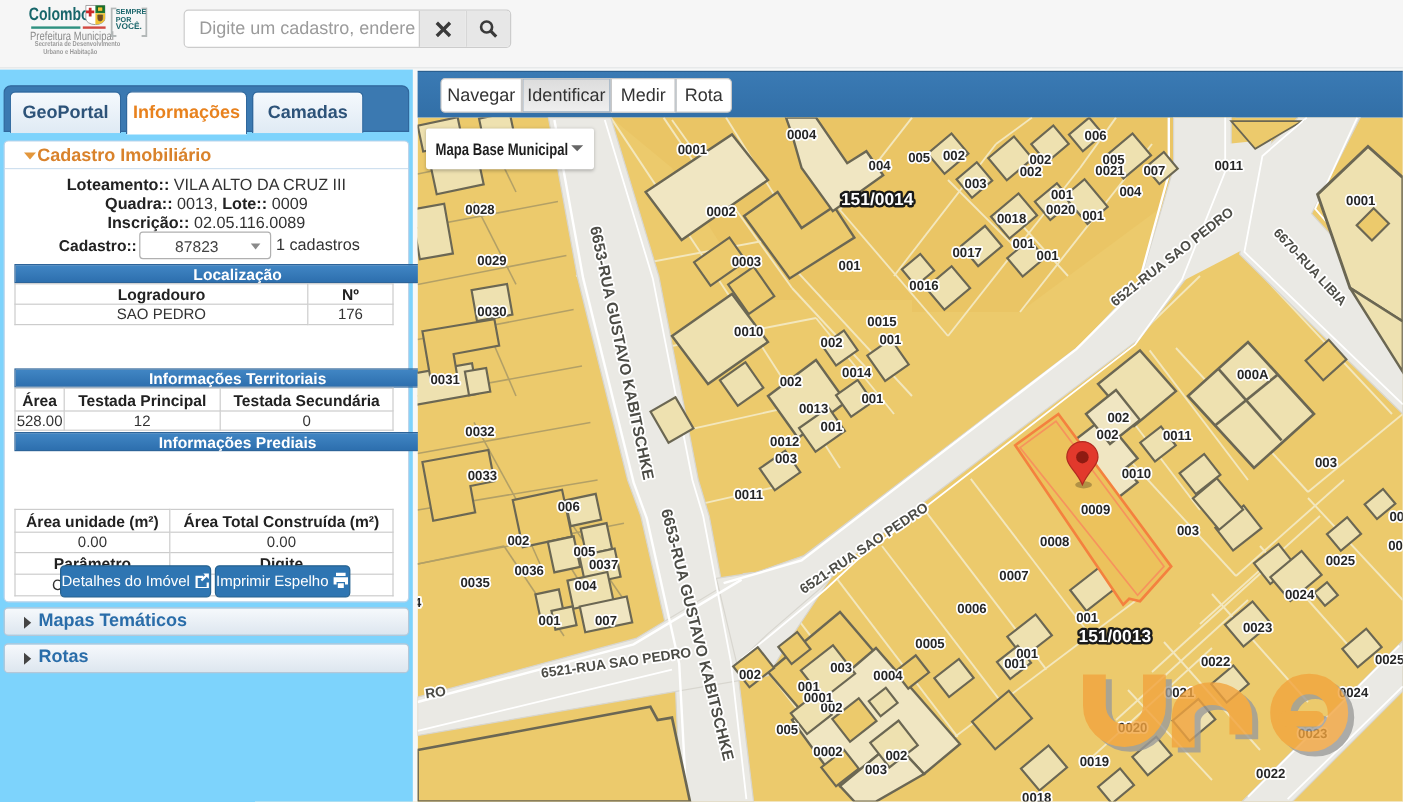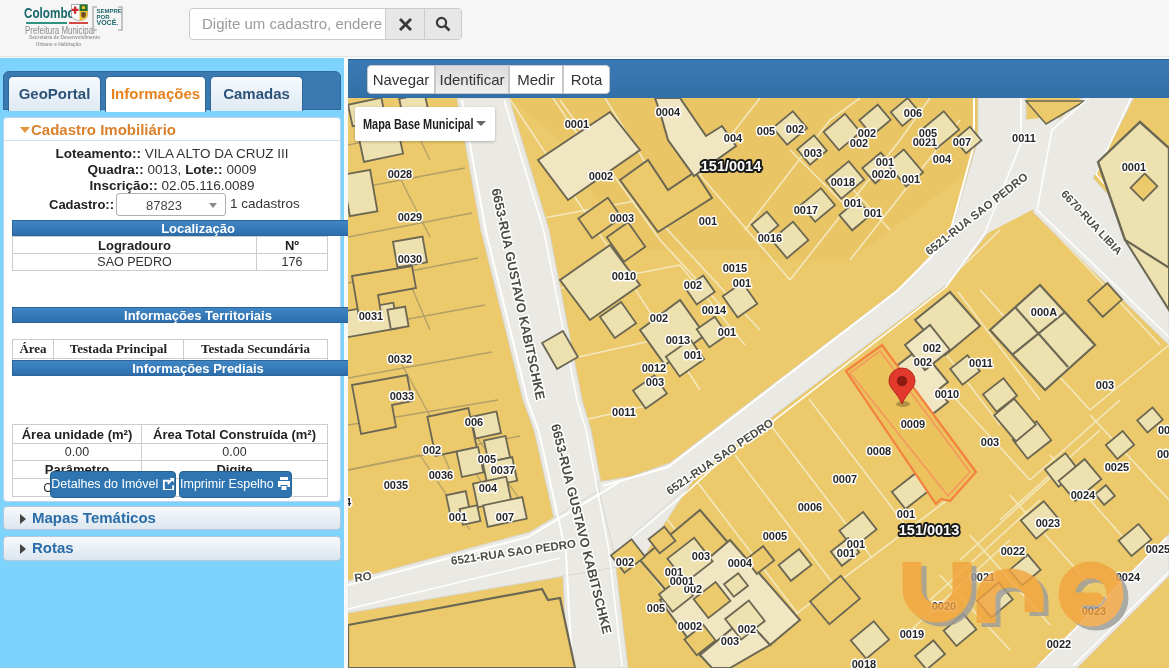--- a/index.html
+++ b/index.html
@@ -10,21 +10,21 @@
   #logo { position:absolute; left:0; top:0; width:140px; height:57px; }
   .logo-name { position:absolute; left:24px; top:4px; font-size:15px; font-weight:bold; color:#17666a; transform:scale(0.78,1); transform-origin:0 0; white-space:nowrap; }
   .logo-rule-teal { position:absolute; left:26px; top:22px; width:41px; height:2px; background:#2f9180; }
   .logo-rule-red { position:absolute; left:69px; top:22px; width:19px; height:2px; background:#d24a43; }
   .logo-pref { position:absolute; left:25px; top:25px; font-size:10px; color:#8b8b8b; white-space:nowrap; transform:scale(0.79,1); transform-origin:0 0; }
   .logo-sec { position:absolute; left:29px; top:34px; font-size:6px; font-weight:bold; color:#9a9a9a; white-space:nowrap; transform:scale(0.8,1); transform-origin:0 0; }
   .logo-urb { position:absolute; left:36px; top:40.5px; font-size:6px; font-weight:bold; color:#9a9a9a; white-space:nowrap; transform:scale(0.8,1); transform-origin:0 0; }
   #shield { position:absolute; left:71px; top:4px; }
   #slogan { position:absolute; left:92px; top:6px; width:31px; height:25px; }
   #slogan .inner { position:absolute; left:4.5px; top:2px; font-size:6px; font-weight:bold; color:#1b666b; line-height:6px; white-space:nowrap; }
-  #searchgrp { position:absolute; left:153px; top:8px; width:273px; height:32px; border:1px solid #cccccc; border-radius:4px; background:#fff;margin-left:36px; }
+  #searchgrp { position:absolute; left:153px; top:8px; width:273px; height:32px; border:1px solid #cccccc; border-radius:4px; background:#fff; }
   #searchgrp .inp { position:absolute; left:0; top:0; width:195px; height:30px; padding-left:12px; font-size:15px; color:#9b9b9b; line-height:30px; white-space:nowrap; overflow:hidden; }
   #searchgrp .btnx { position:absolute; left:195px; top:0; width:39px; height:30px; background:#e7e7e7; border-left:1px solid #ccc; text-align:center; }
   #searchgrp .btns { position:absolute; left:234px; top:0; width:37px; height:30px; background:#e7e7e7; border-left:1px solid #ccc; border-radius:0 3px 3px 0; text-align:center; }
   
   #sidebar { position:absolute; left:0px; top:58px; width:344px; height:610px; background:#7dd3fc; }
   #tabsbar { position:absolute; left:3px; top:13px; width:338px; height:39px; background:#3b79b1; border:1px solid #30679c; border-radius:6px 6px 0 0; }
   .tab { position:absolute; top:4px; height:35px; border:1px solid #2f679c; border-bottom:none; border-radius:5px 5px 0 0; font-size:15px; font-weight:bold; text-align:center; line-height:33px; background:linear-gradient(#f5f9fd,#dfeaf4); color:#2d5379; }
   .tab.active { background:#fff; color:#e8821e; height:36px; }
   #panel { position:absolute; left:3px; top:59px; width:338px; height:385px; background:#fff; border:1px solid #bcd4ea; border-radius:4px; }
   #panel .hd { position:absolute; left:0; top:0; width:100%; height:23px; border-bottom:1px solid #cfe0ef; }
@@ -125,21 +125,21 @@
             <td class="h" style="width:244px;">Logradouro</td>
             <td class="h">Nº</td>
           </tr>
       <tr style="height:17px;">
             <td>SAO PEDRO</td>
             <td>176</td>
           </tr>
     </tbody>
       </table>
     <div class="bluebar" style="top:189px;">Informações Territoriais</div>
-    <table class="dt" style="top:221px;font-family:Liberation Serif, serif;">
+    <table class="dt" style="top:205px;">
       <tbody>
           <tr style="height:19px;">
             <td class="h" style="width:41px;">Área</td>
             <td class="h" style="width:130px;">Testada Principal</td>
             <td class="h">Testada Secundária</td>
           </tr>
       <tr style="height:16px;">
             <td>528.00</td>
             <td>12</td>
             <td>0</td>

